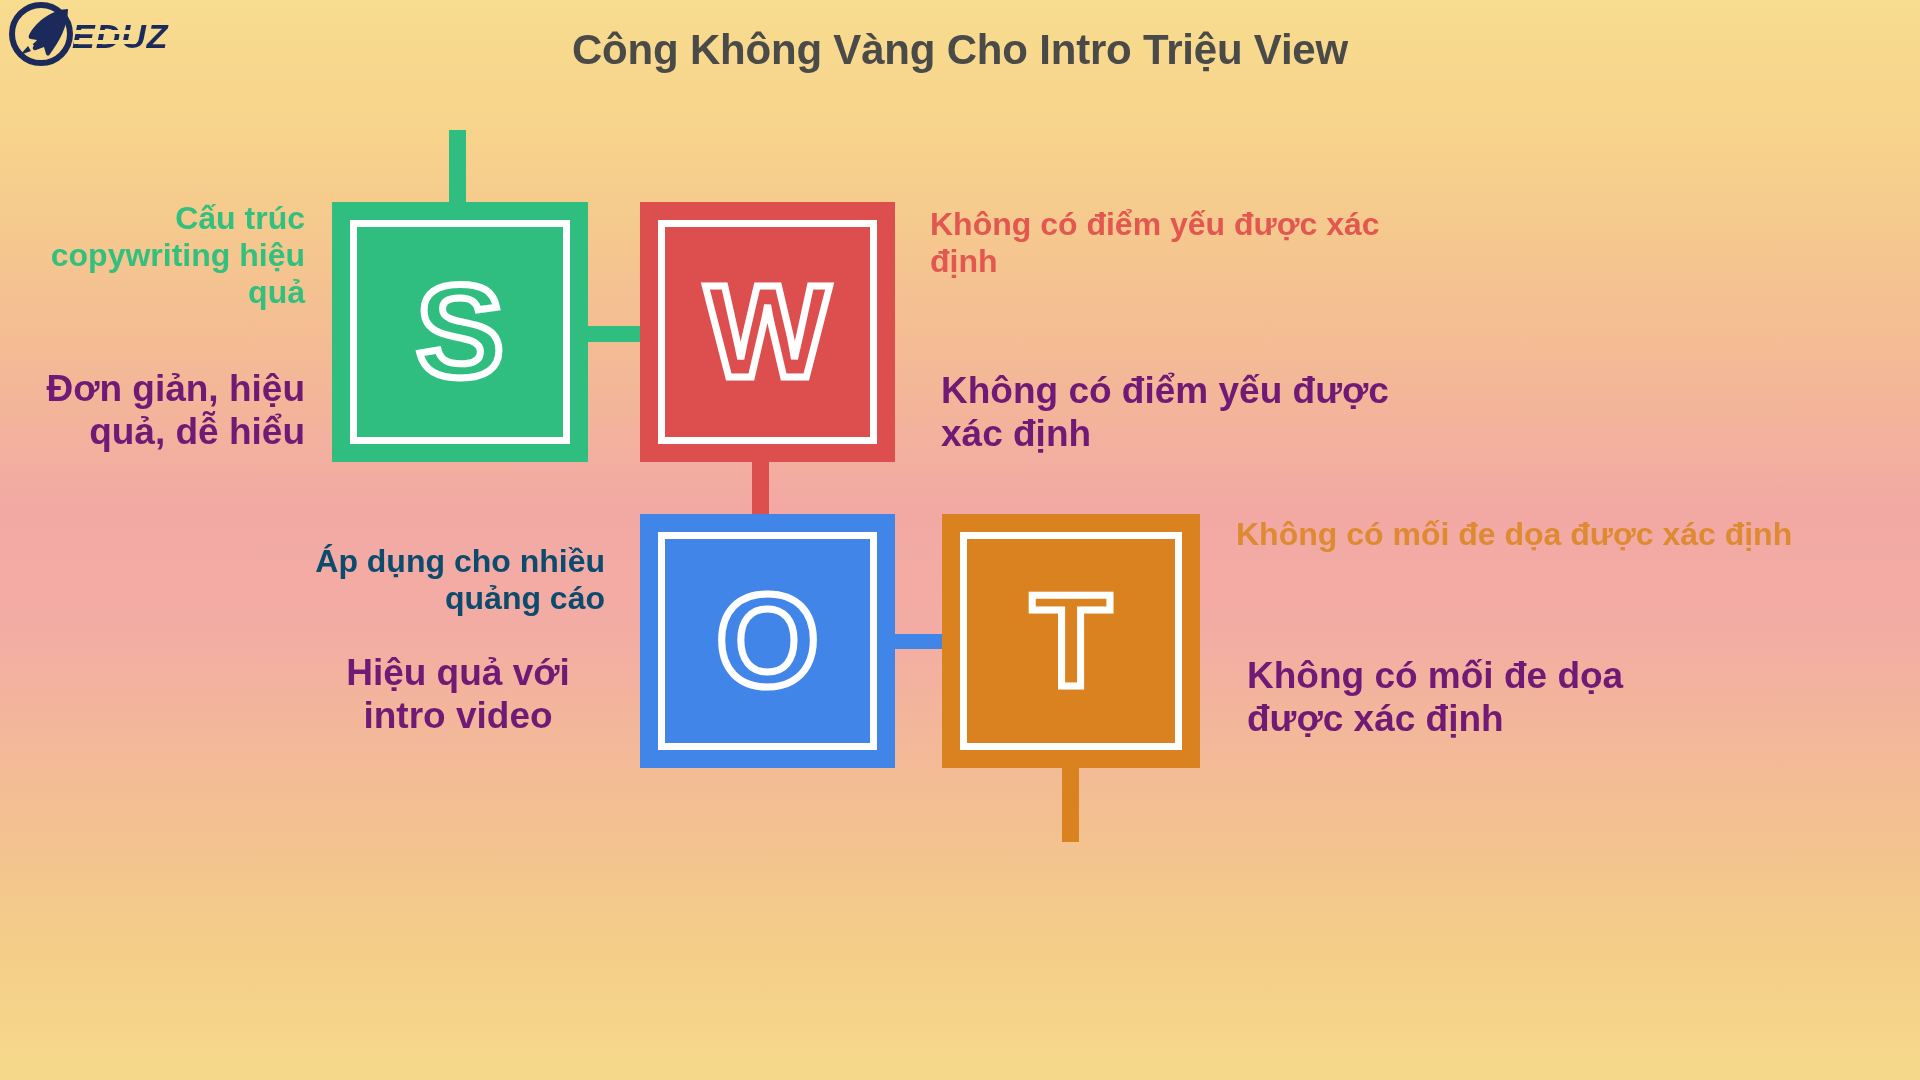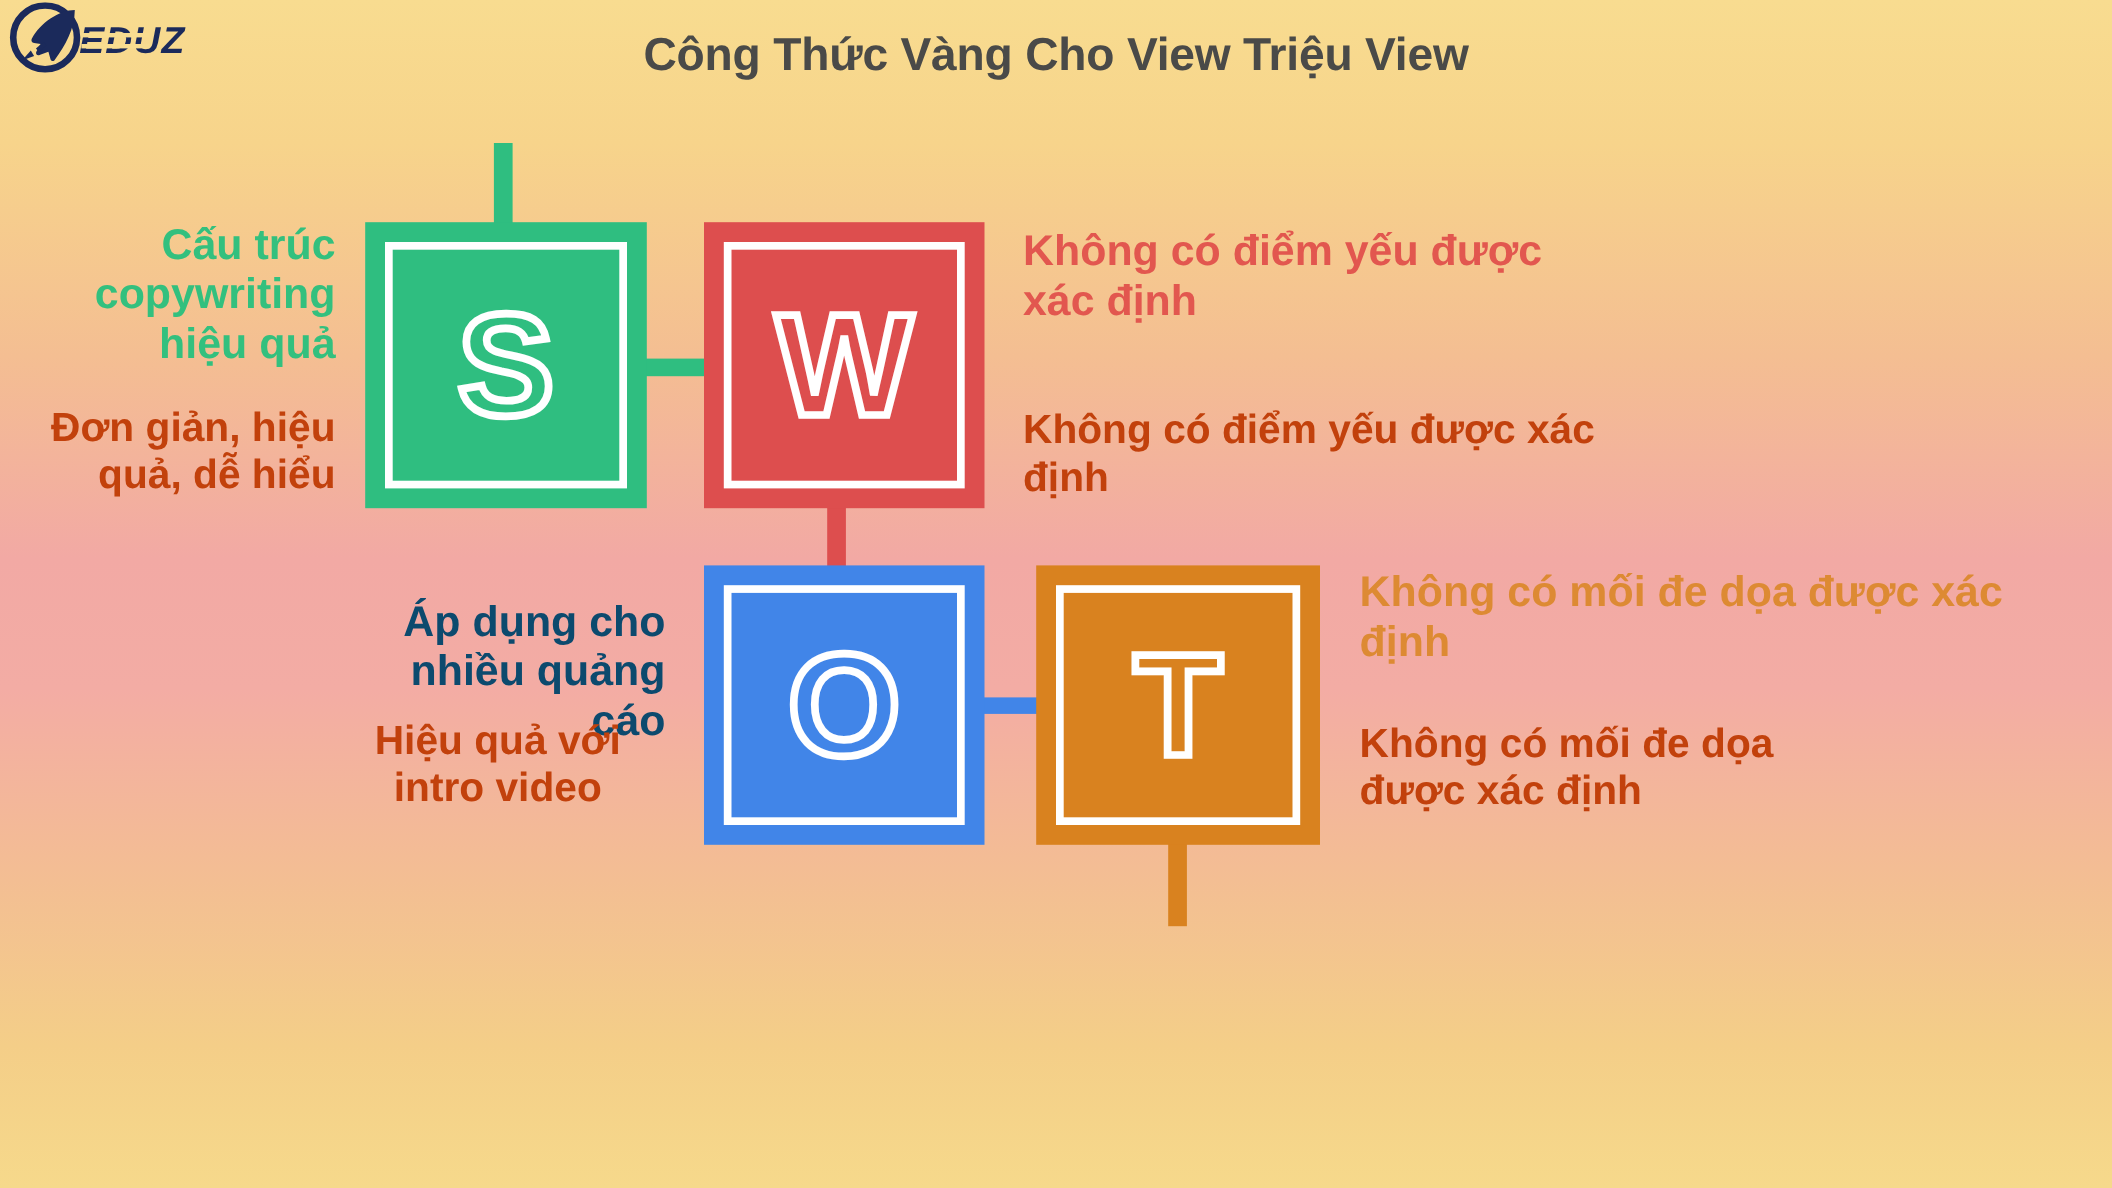--- a/index.html
+++ b/index.html
@@ -58,22 +58,22 @@
   
   .conn { position:absolute; }
   #conn-top     { left:449px; top:130px;  width:17px;  height:74px;  background:#2FBE80; }
   #conn-s-w     { left:578px; top:326px;  width:72px;  height:16px;  background:#2FBE80; }
   #conn-w-o     { left:752px; top:455px;  width:17px;  height:66px;  background:#DD4E4E; }
   #conn-o-t     { left:886px; top:634px;  width:66px;  height:15px;  background:#4185E8; }
   #conn-bottom  { left:1062px; top:762px; width:17px;  height:80px;  background:#D9821F; }
 
   
   .ann { position:absolute; font-weight:bold; line-height:1.16; }
-  .ann.accent { font-size:39px; }
-  .ann.dark   { font-size:37px; color:#c2410c; }
+  .ann.accent { font-size:32px; }
+  .ann.dark   { font-size:37px; color:#701a75;padding-left:11px; }
 
   #ann-s-accent { left:20px;  top:200px; width:285px; text-align:right; color:#33C07E; }
   #ann-s-dark   { left:0px;   top:368px; width:305px; text-align:right; }
 
   #ann-w-accent { left:930px; top:206px; width:520px; text-align:left; color:#E2574F; }
   #ann-w-dark   { left:930px; top:370px; width:520px; text-align:left; }
 
   #ann-o-accent { left:300px; top:543px; width:305px; text-align:right; color:#0c4a6e; }
   #ann-o-dark   { left:300px; top:652px; width:305px; text-align:center; }
 
@@ -96,21 +96,21 @@
     <g fill="#1B2A5B" font-family="Liberation Sans, sans-serif" font-size="34" font-weight="bold" font-style="italic">
       <text x="66" y="46" letter-spacing="1">EDUZ</text>
     </g>
     <g fill="#F8DC90">
       <rect x="68" y="28" width="62" height="4"></rect>
       <rect x="68" y="38" width="62" height="4"></rect>
     </g>
   </svg>
 </div>
 
-<div id="title">Công Thức Vàng Cho View Triệu View</div>
+<div id="title">Công Không Vàng Cho Intro Triệu View</div>
 
 <div class="conn" id="conn-top"></div>
 <div class="conn" id="conn-s-w"></div>
 <div class="conn" id="conn-w-o"></div>
 <div class="conn" id="conn-o-t"></div>
 <div class="conn" id="conn-bottom"></div>
 
 <div class="swot-box" id="box-s">
   <div class="inner"></div>
   <span class="letter">S</span>

